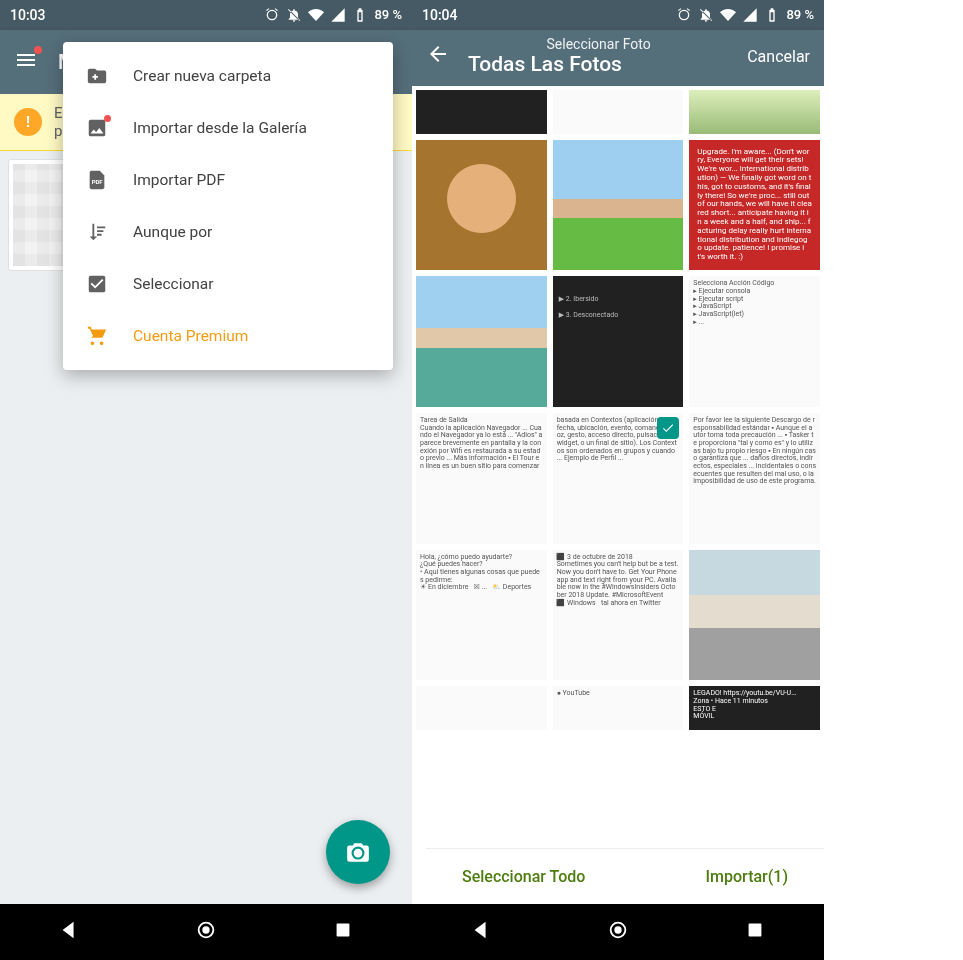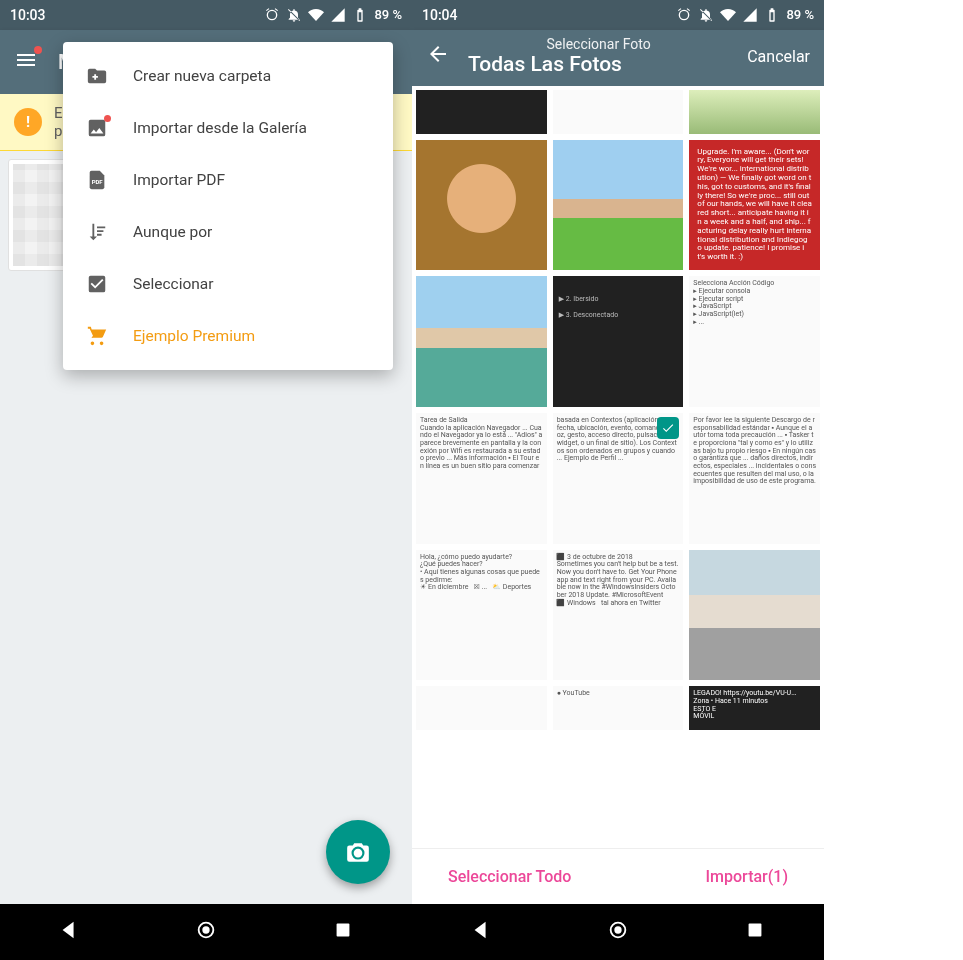--- a/index.html
+++ b/index.html
@@ -183,26 +183,26 @@
   .thumb .txt { padding:4px; line-height:1.1; word-break:break-all; }
   .check {
     position:absolute; top:4px; right:4px;
     width:22px; height:22px; background:#009688; border-radius:4px;
     display:flex; align-items:center; justify-content:center;
   }
   .check svg{ width:14px; height:14px; fill:#fff;}
 
   
   .bottombar-r {
-    position: absolute; bottom: 56px; left:0; right:0;
+    position: absolute; bottom: 56px; left:14px; right:0;
     height: 56px; background:#fff;
     border-top:1px solid #eee;
     display:flex; justify-content: space-between; align-items:center;
     padding: 0 36px;
-    color: #ec4899; font-size: 16px; font-weight: 500;
+    color: #4d7c0f; font-size: 16px; font-weight: 500;
   }
 </style>
 </head>
 <body>
 
 <div class="screen left">
 
   <div class="statusbar">
     <span>10:03</span>
     <div class="sb-right">
@@ -291,21 +291,21 @@
           </svg>
       </span>
       <span>Seleccionar</span>
     </div>
     <div class="menu-item premium">
       <span class="menu-ico">
         <svg viewBox="0 0 24 24">
             <path d="M7 18a2 2 0 102 2 2 2 0 00-2-2zm10 0a2 2 0 102 2 2 2 0 00-2-2zM7.2 14h9.5a2 2 0 001.8-1.1L22 5H6.2L5.3 2H2v2h2l3.6 7.6L6 14a2 2 0 001.2 0z"></path>
           </svg>
       </span>
-      <span>Ejemplo Premium</span>
+      <span>Cuenta Premium</span>
     </div>
   </div>
 
   <div class="fab">
     <svg viewBox="0 0 24 24">
         <path d="M12 9a4 4 0 104 4 4 4 0 00-4-4zm8-3h-3.2l-1.3-2H8.5L7.2 6H4a2 2 0 00-2 2v11a2 2 0 002 2h16a2 2 0 002-2V8a2 2 0 00-2-2zm-8 13a6 6 0 116-6 6 6 0 01-6 6z"></path>
       </svg>
   </div>
 
   <div class="navbar">

